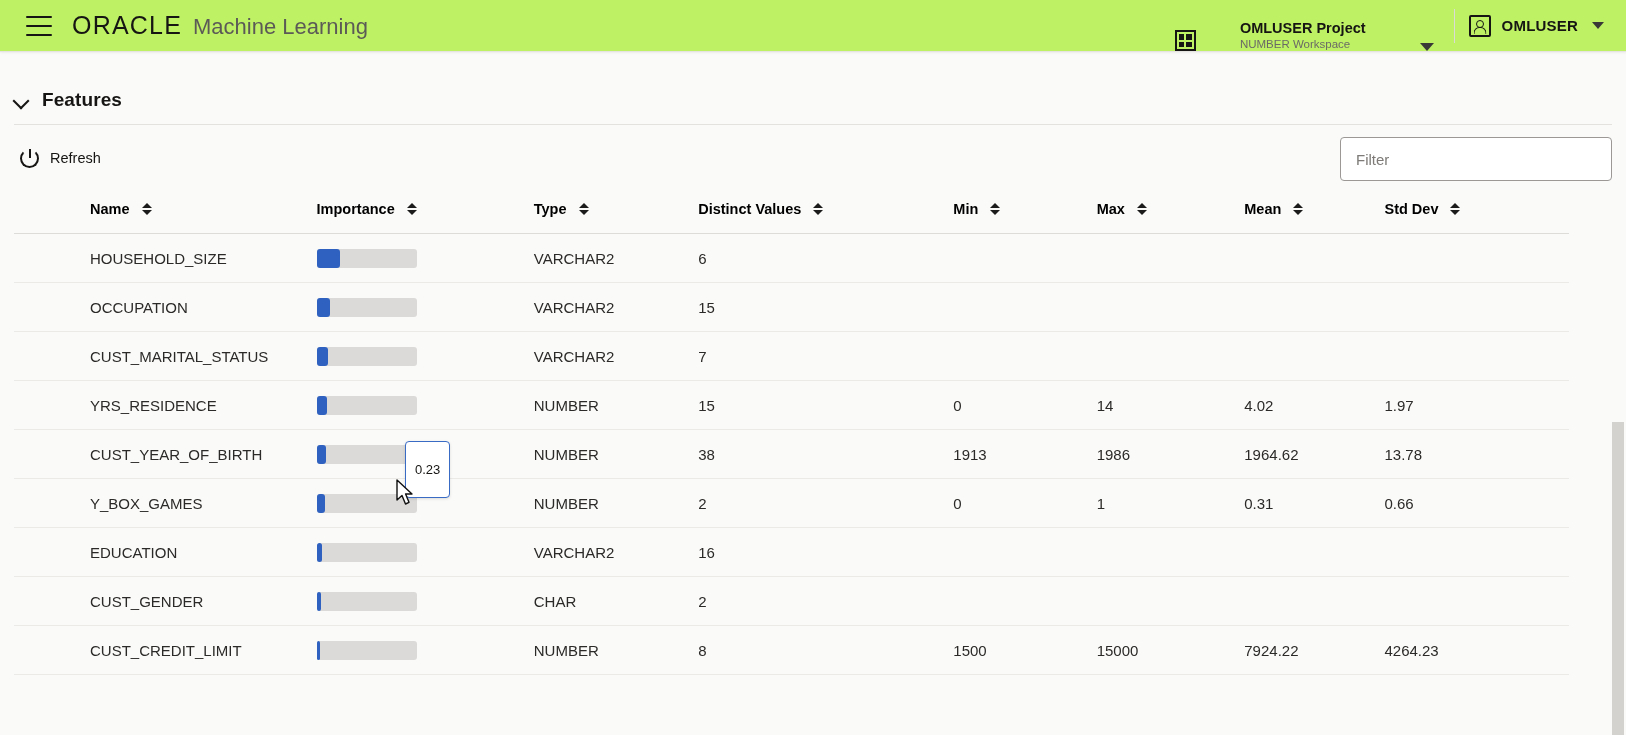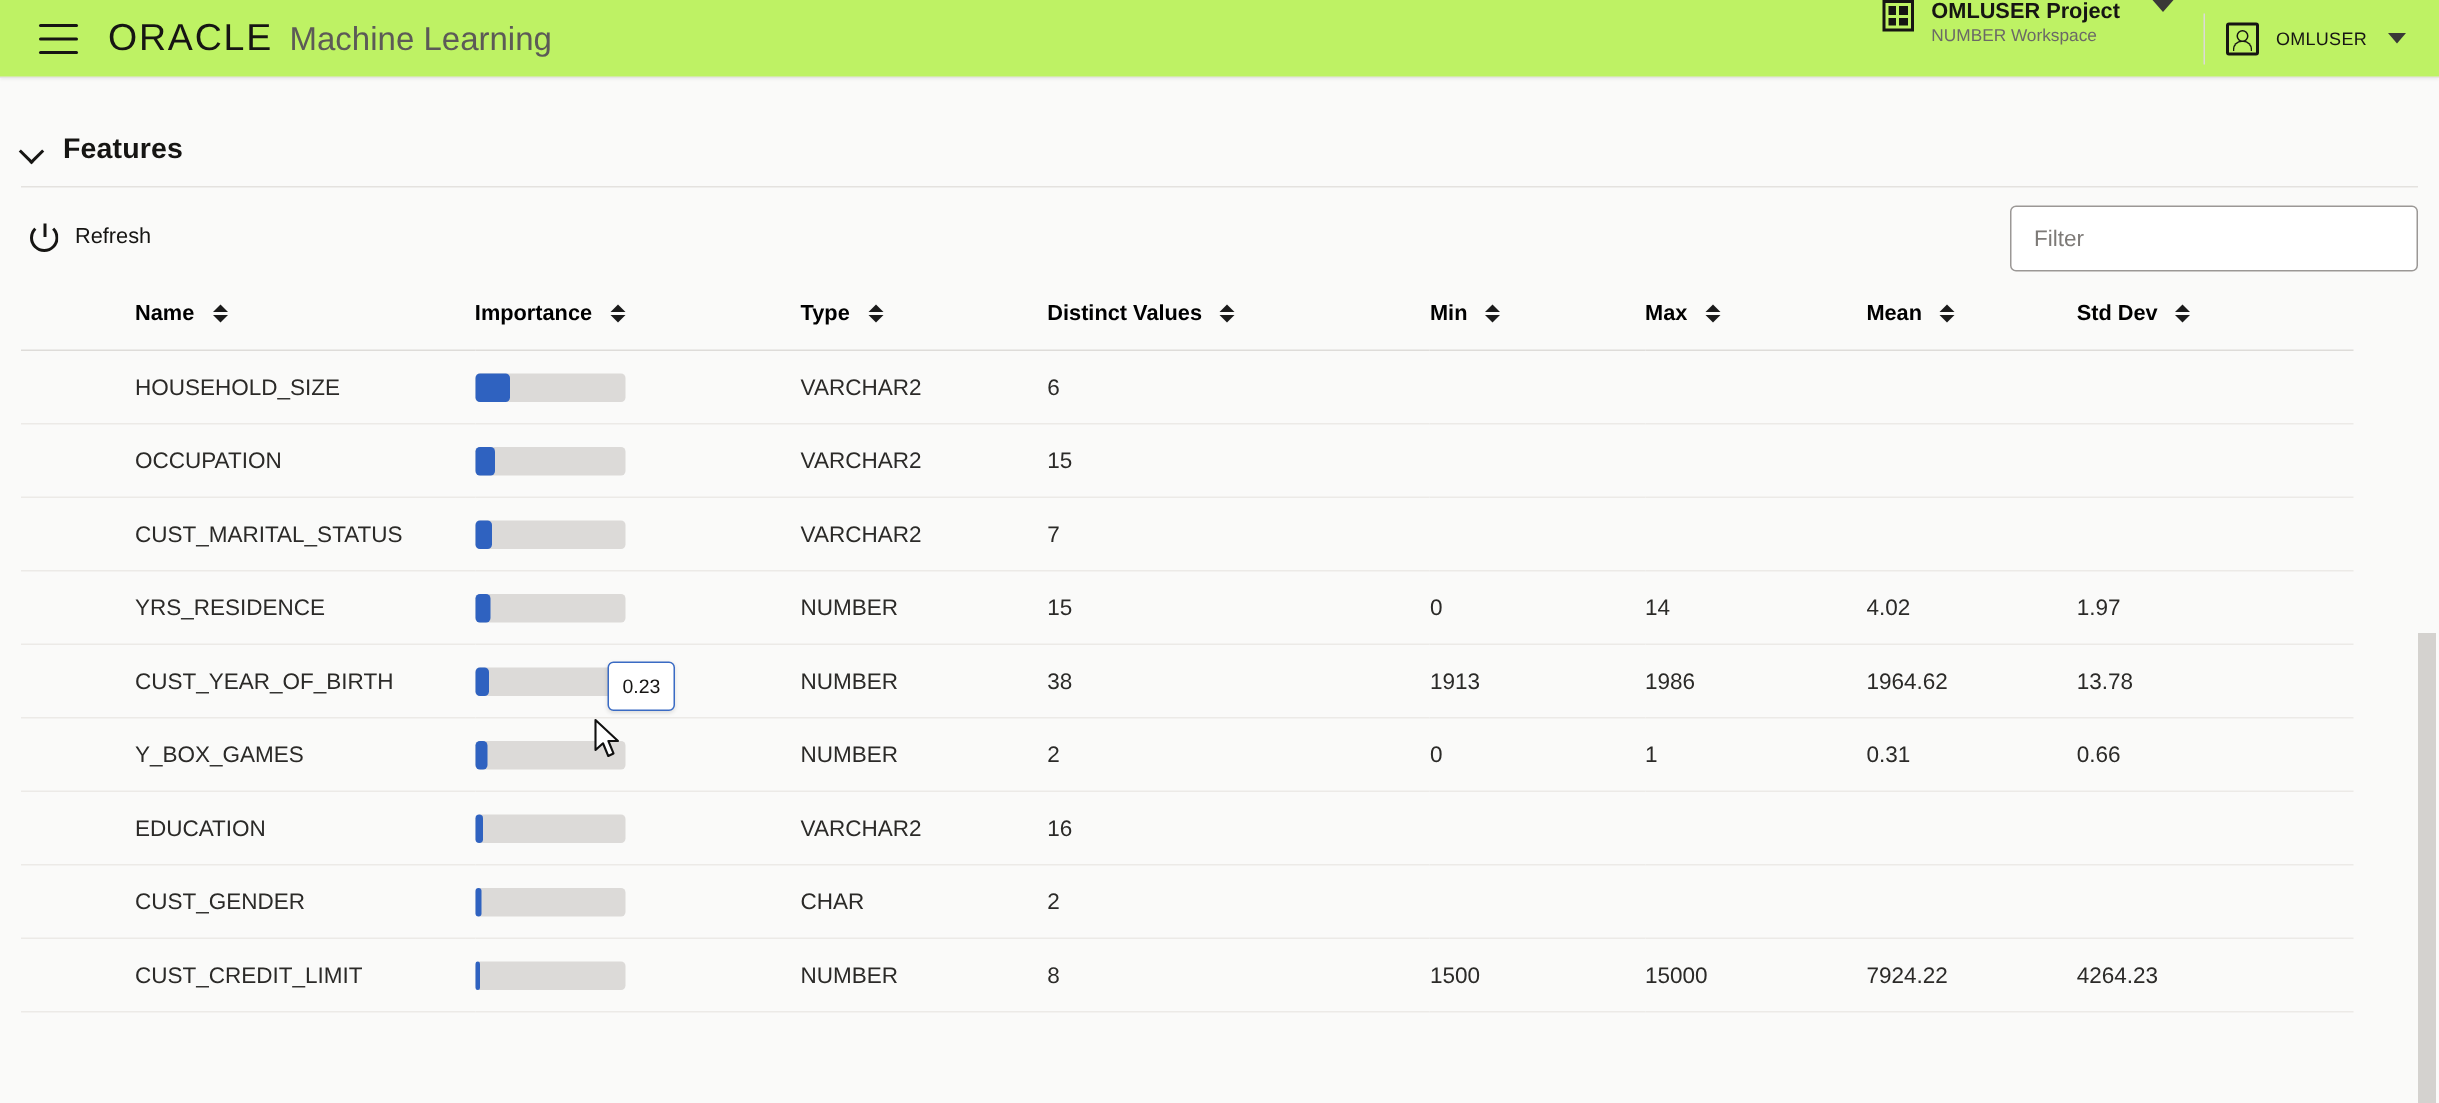--- a/index.html
+++ b/index.html
@@ -47,24 +47,25 @@
     font-weight: 400;
   }
 
   .topbar-right {
     position: absolute;
     right: 0; top: 0; bottom: 0;
     display: flex;
     align-items: center;
   }
   .project-chip {
-    display: flex; align-items: flex-start;
+    display: flex; align-items: flex-end;
     padding: 0 6px 0 10px;
     cursor: pointer;
     height: 100%;
+    gap: 32px;
   }
   .grid-icon {
     width: 21px; height: 21px;
     border: 2px solid #161513;
     display: grid;
     grid-template-columns: 1fr 1fr;
     grid-template-rows: 1fr 1fr;
     gap: 2px;
     padding: 2px;
     margin-right: 12px;
@@ -105,21 +106,21 @@
     border: 1.6px solid #161513;
   }
   .user-icon::after {
     content:""; position:absolute; left:50%; bottom:1px;
     transform: translateX(-50%);
     width:11px; height:6px;
     border: 1.6px solid #161513;
     border-bottom: none;
     border-radius: 6px 6px 0 0;
   }
-  .user-name { font-size: 12px; color: #161513; letter-spacing: .2px; }
+  .user-name { font-size: 15px; color: #161513; letter-spacing: .2px; font-weight: bold; }
   .caret-sm {
     width: 0; height: 0;
     border-left: 6px solid transparent;
     border-right: 6px solid transparent;
     border-top: 7px solid #3a3937;
     margin-left: 14px;
   }
 
   
   .section-head {
@@ -283,21 +284,21 @@
   
   .tooltip {
     position: absolute;
     left: 405px;
     top: 250px;
     background: #ffffff;
     border: 1px solid #3a6bc4;
     border-radius: 4px;
     font-size: 13px;
     color: #161513;
-    padding: 8px 9px;
+    padding: 20px 9px;
     z-index: 30;
     box-shadow: 0 1px 3px rgba(0,0,0,0.12);
   }
 
   
   .cursor-arrow {
     position: absolute;
     left: 396px;
     top: 288px;
     z-index: 40;

